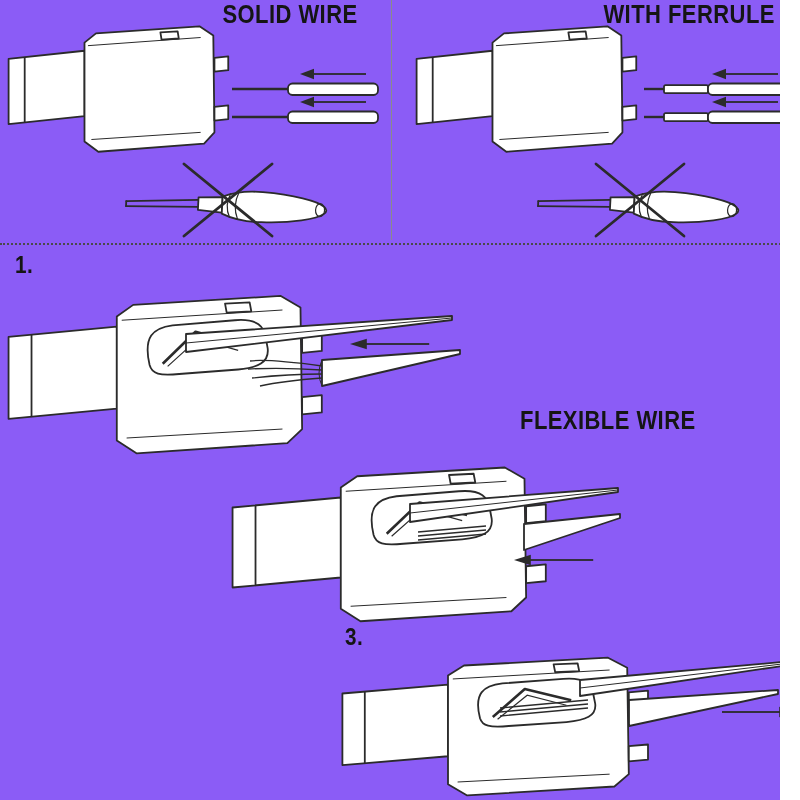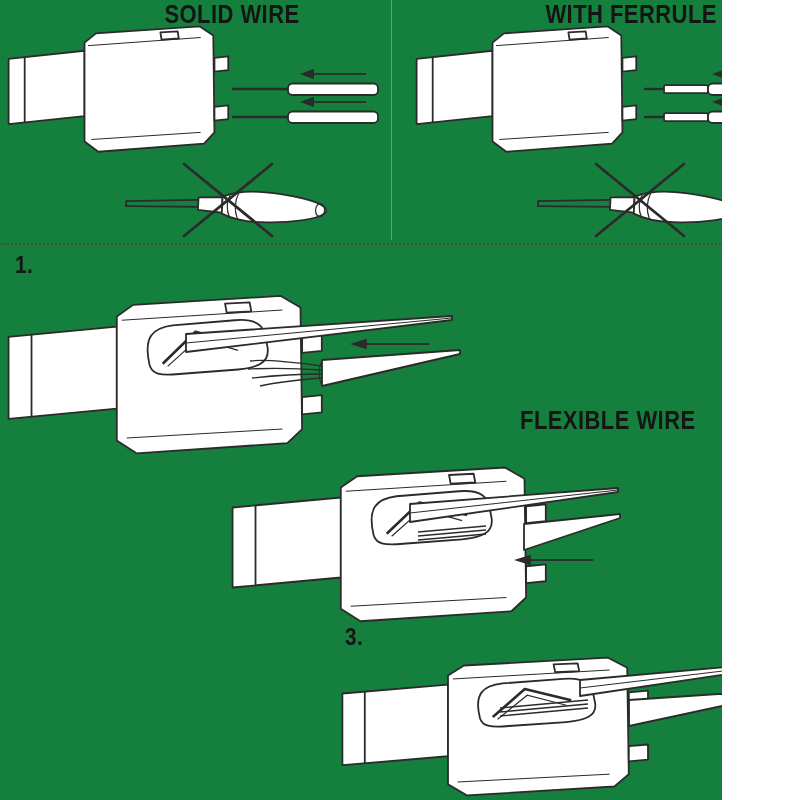--- a/index.html
+++ b/index.html
@@ -1,16 +1,16 @@
 <!DOCTYPE html>
 <html><head>
 <meta charset="utf-8">
 <style>
   html,body{margin:0;padding:0;background:#fff;}
-  #canvas{position:relative;width:722px;height:800px;background:#15803d;
+  #canvas{position:relative;width:780px;height:800px;background:#8b5cf6;
           font-family:"Liberation Sans",sans-serif;overflow:hidden;color:#111;}
   .label{position:absolute;font-weight:700;color:#151515;white-space:nowrap;letter-spacing:.5px;}
   .label.big{font-size:25px;transform:scaleX(.88);}
   .step-num{font-size:23px;transform:scaleX(.9);transform-origin:left top;}
   .origin-right{transform-origin:right top;}
   .origin-left{transform-origin:left top;}
   svg.layer{position:absolute;display:block;}
   path,line,rect,ellipse{vector-effect:non-scaling-stroke;}
   .divider-v{position:absolute;left:391px;top:0;height:240px;width:0;border-left:1.5px solid #8a8a8a;}
   .divider-h{position:absolute;left:0;top:243px;width:800px;height:0;border-top:2px dotted #4a4a4a;}

